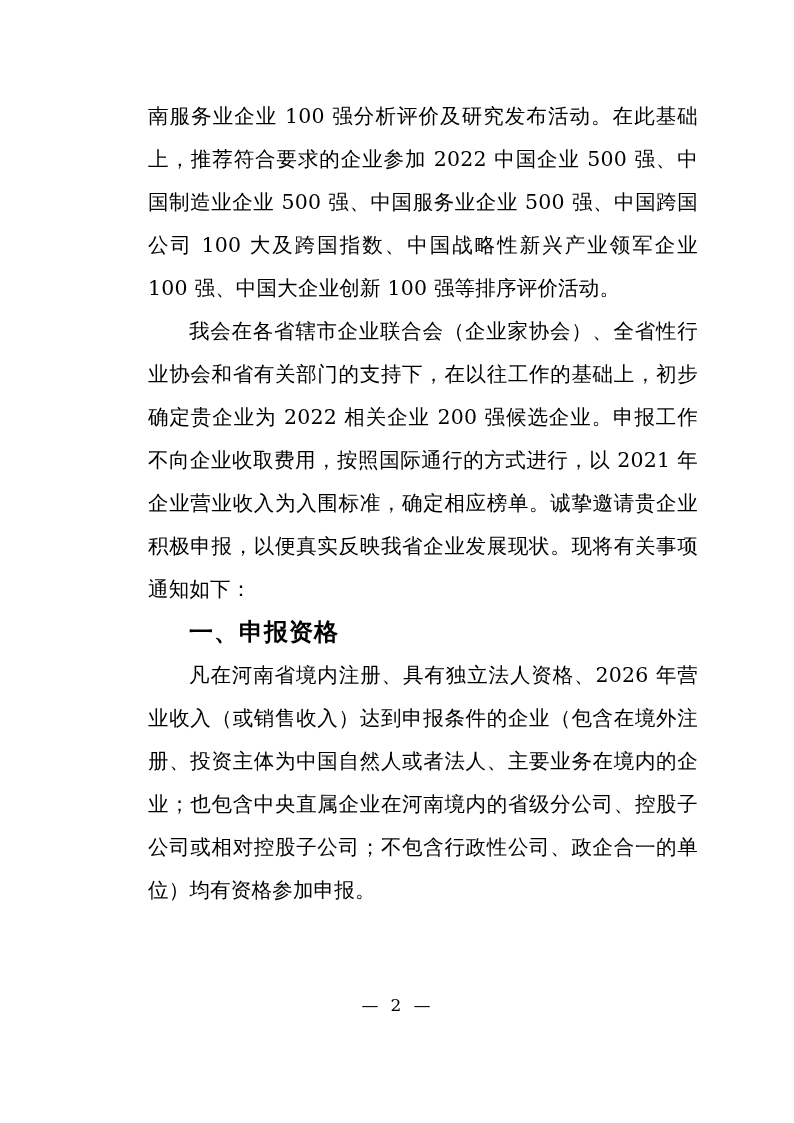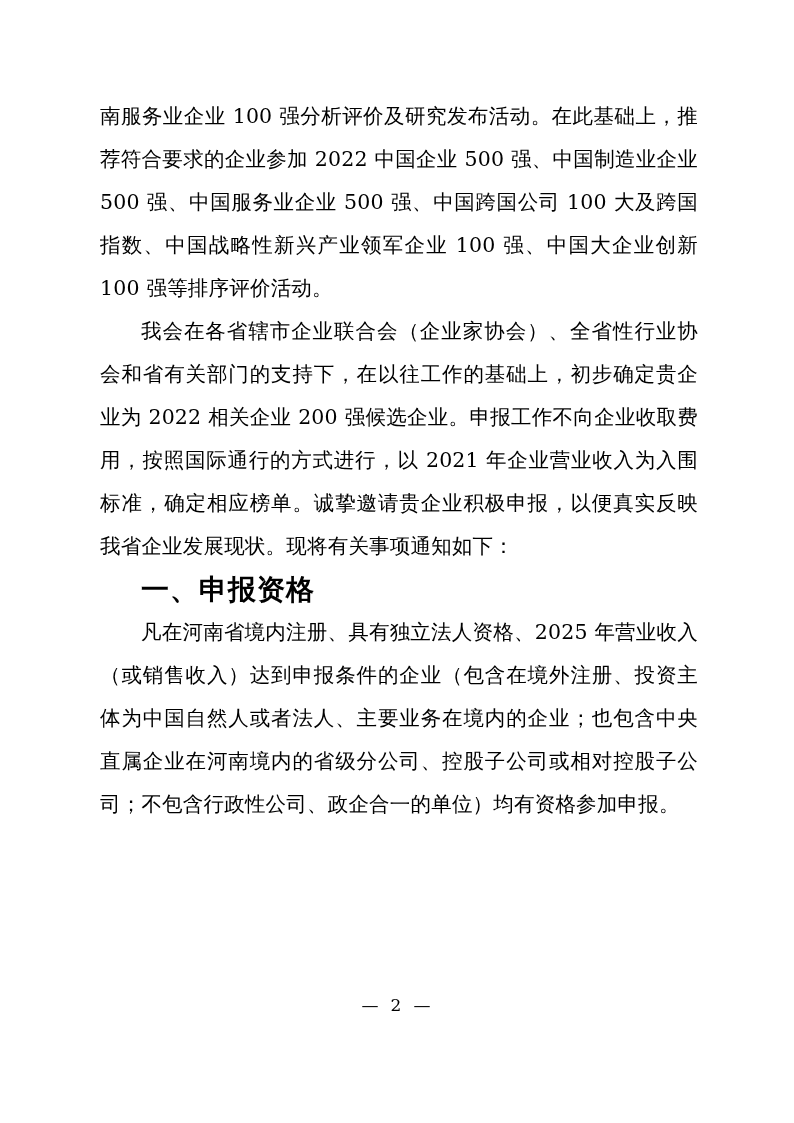--- a/index.html
+++ b/index.html
@@ -21,34 +21,35 @@
     box-sizing: border-box;
     padding: 95px 96px 0 100px;
     position: relative;
   }
   .doc-body {
     font-size: 20.5px;
     line-height: 43px;
     text-align: justify;
     text-justify: inter-ideograph;
     letter-spacing: 0.2px;
+    margin-left: 48px;
   }
   .para {
     margin: 0;
     text-indent: 0;
   }
   .para.indent {
     text-indent: 41px;
   }
   .heading {
     margin: 0;
     text-indent: 41px;
     font-weight: bold;
     font-family: "DejaVu Sans", "Liberation Sans", sans-serif;
-    font-size: 28px;
+    font-size: 24px;
     letter-spacing: 1px;
   }
   .footer {
     position: absolute;
     left: 0;
     right: 0;
     bottom: 108px;
     text-align: center;
     font-size: 17px;
     font-family: "DejaVu Serif", "Liberation Serif", serif;
@@ -65,21 +66,21 @@
 
 <div class="page">
   <div class="doc-body">
 
     <p class="para">南服务业企业 100 强分析评价及研究发布活动。在此基础上，推荐符合要求的企业参加 2022 中国企业 500 强、中国制造业企业 500 强、中国服务业企业 500 强、中国跨国公司 100 大及跨国指数、中国战略性新兴产业领军企业 100 强、中国大企业创新 100 强等排序评价活动。</p>
 
     <p class="para indent">我会在各省辖市企业联合会（企业家协会）、全省性行业协会和省有关部门的支持下，在以往工作的基础上，初步确定贵企业为 2022 相关企业 200 强候选企业。申报工作不向企业收取费用，按照国际通行的方式进行，以 2021 年企业营业收入为入围标准，确定相应榜单。诚挚邀请贵企业积极申报，以便真实反映我省企业发展现状。现将有关事项通知如下：</p>
 
     <p class="heading">一、申报资格</p>
 
-    <p class="para indent">凡在河南省境内注册、具有独立法人资格、2025 年营业收入（或销售收入）达到申报条件的企业（包含在境外注册、投资主体为中国自然人或者法人、主要业务在境内的企业；也包含中央直属企业在河南境内的省级分公司、控股子公司或相对控股子公司；不包含行政性公司、政企合一的单位）均有资格参加申报。</p>
+    <p class="para indent">凡在河南省境内注册、具有独立法人资格、2026 年营业收入（或销售收入）达到申报条件的企业（包含在境外注册、投资主体为中国自然人或者法人、主要业务在境内的企业；也包含中央直属企业在河南境内的省级分公司、控股子公司或相对控股子公司；不包含行政性公司、政企合一的单位）均有资格参加申报。</p>
 
 
 
   </div>
 
   <div class="footer">
     <span class="dash">—</span><span>2</span><span class="dash">—</span>
   </div>
 </div>
 

